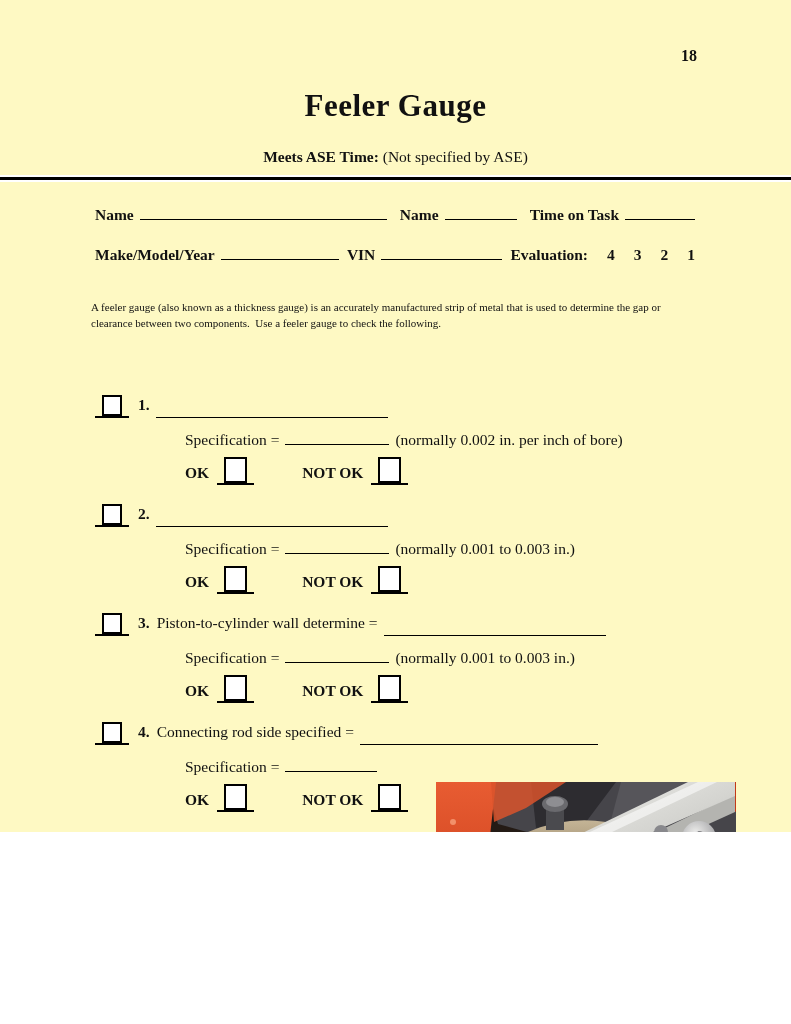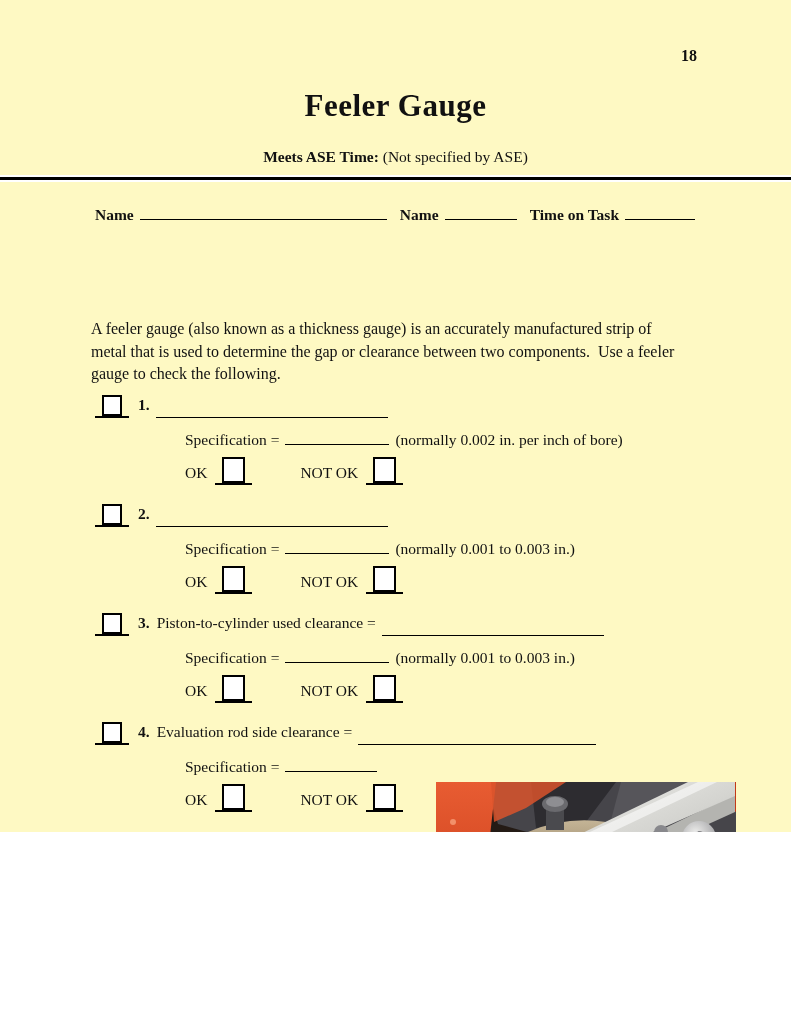--- a/index.html
+++ b/index.html
@@ -38,41 +38,41 @@
   }
   .frow { display:flex; align-items:baseline; margin-bottom:22px; white-space:nowrap; }
   .blank {
     display:inline-block; border-bottom:1.5px solid #000; height:14px;
     vertical-align:baseline;
   }
   .sp6 { margin-left:6px; }
   .gap { flex:1; }
   .eval-num { display:inline-block; margin-left:19px; }
   .intro {
-    position:absolute; top:318px; left:91px; width:596px;
-    font-size:16px; line-height:1.42; white-space:pre-wrap;
+    position:absolute; top:300px; left:91px; width:596px;
+    font-size:11px; line-height:1.42; white-space:pre-wrap;
   }
   .tasks { position:absolute; top:392px; left:95px; width:620px; font-size:15.5px; }
   .task { margin-bottom:16px; }
   .tline { display:flex; align-items:flex-end; white-space:nowrap; }
   .tline1 { margin-bottom:13px; }
   .tline2 { margin-bottom:8px; margin-left:90px; align-items:baseline; }
   .tline3 { margin-left:90px; align-items:flex-end; }
   .cbwrap {
     display:inline-block; border-bottom:2px solid #000;
     padding:0 7px; line-height:0; font-size:0;
   }
   .cb {
     display:inline-block; width:20px; height:21px;
     border:2px solid #000; background:#fff;
   }
   .cb-big { width:23px; height:26px; }
   .tnum { font-weight:bold; margin-left:9px; }
   .tlabel { margin-left:7px; }
-  .oklabel { font-weight:normal; }
+  .oklabel { font-weight:bold; }
   .okwrap { margin-left:8px; }
   .notok { margin-left:48px; }
   .tline1 .tlabel, .tline1 .tnum { line-height:26px; }
   .tline3 .oklabel { line-height:24px; }
   .photo {
     position:absolute; left:436px; top:782px;
     width:300px; height:229px; display:block;
   }
 </style>
 </head>
@@ -95,20 +95,33 @@
     <div class="frow">
       <span>Name</span>
       <span class="blank sp6" style="width:247px"></span>
       <span class="gap"></span>
       <span>Name</span>
       <span class="blank sp6" style="width:72px"></span>
       <span class="gap"></span>
       <span>Time on Task</span>
       <span class="blank sp6" style="width:70px"></span>
     </div>
+    <div class="frow">
+      <span>Make/Model/Year</span>
+      <span class="blank sp6" style="width:118px"></span>
+      <span class="gap"></span>
+      <span>VIN</span>
+      <span class="blank sp6" style="width:121px"></span>
+      <span class="gap"></span>
+      <span>Evaluation:</span>
+      <span class="eval-num">4</span>
+      <span class="eval-num">3</span>
+      <span class="eval-num">2</span>
+      <span class="eval-num">1</span>
+    </div>
   </div>
 
   <div class="intro">A feeler gauge (also known as a thickness gauge) is an accurately manufactured strip of metal that is used to determine the gap or clearance between two components.  Use a feeler gauge to check the following.</div>
 
   <div class="tasks">
 
     <div class="task">
       <div class="tline tline1">
         <span class="cbwrap"><span class="cb"></span></span>
         <span class="tnum">1.</span>
@@ -143,41 +156,41 @@
         <span class="cbwrap okwrap"><span class="cb cb-big"></span></span>
         <span class="oklabel notok">NOT OK</span>
         <span class="cbwrap okwrap"><span class="cb cb-big"></span></span>
       </div>
     </div>
 
     <div class="task">
       <div class="tline tline1">
         <span class="cbwrap"><span class="cb"></span></span>
         <span class="tnum">3.</span>
-        <span class="tlabel">Piston-to-cylinder used clearance =</span>
+        <span class="tlabel">Piston-to-cylinder wall determine =</span>
         <span class="blank sp6" style="width:222px"></span>
       </div>
       <div class="tline tline2">
         <span>Specification =</span>
         <span class="blank sp6" style="width:104px"></span>
         <span class="sp6">(normally 0.001 to 0.003 in.)</span>
       </div>
       <div class="tline tline3">
         <span class="oklabel">OK</span>
         <span class="cbwrap okwrap"><span class="cb cb-big"></span></span>
         <span class="oklabel notok">NOT OK</span>
         <span class="cbwrap okwrap"><span class="cb cb-big"></span></span>
       </div>
     </div>
 
     <div class="task">
       <div class="tline tline1">
         <span class="cbwrap"><span class="cb"></span></span>
         <span class="tnum">4.</span>
-        <span class="tlabel">Evaluation rod side clearance =</span>
+        <span class="tlabel">Connecting rod side specified =</span>
         <span class="blank sp6" style="width:238px"></span>
       </div>
       <div class="tline tline2">
         <span>Specification =</span>
         <span class="blank sp6" style="width:92px"></span>
         <span class="sp6"></span>
       </div>
       <div class="tline tline3">
         <span class="oklabel">OK</span>
         <span class="cbwrap okwrap"><span class="cb cb-big"></span></span>

